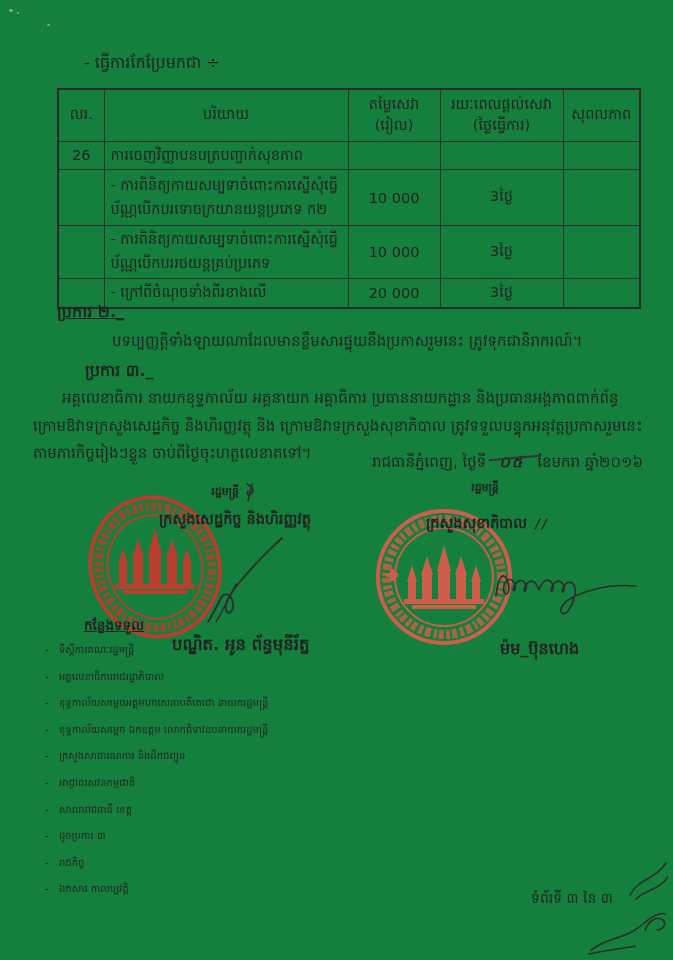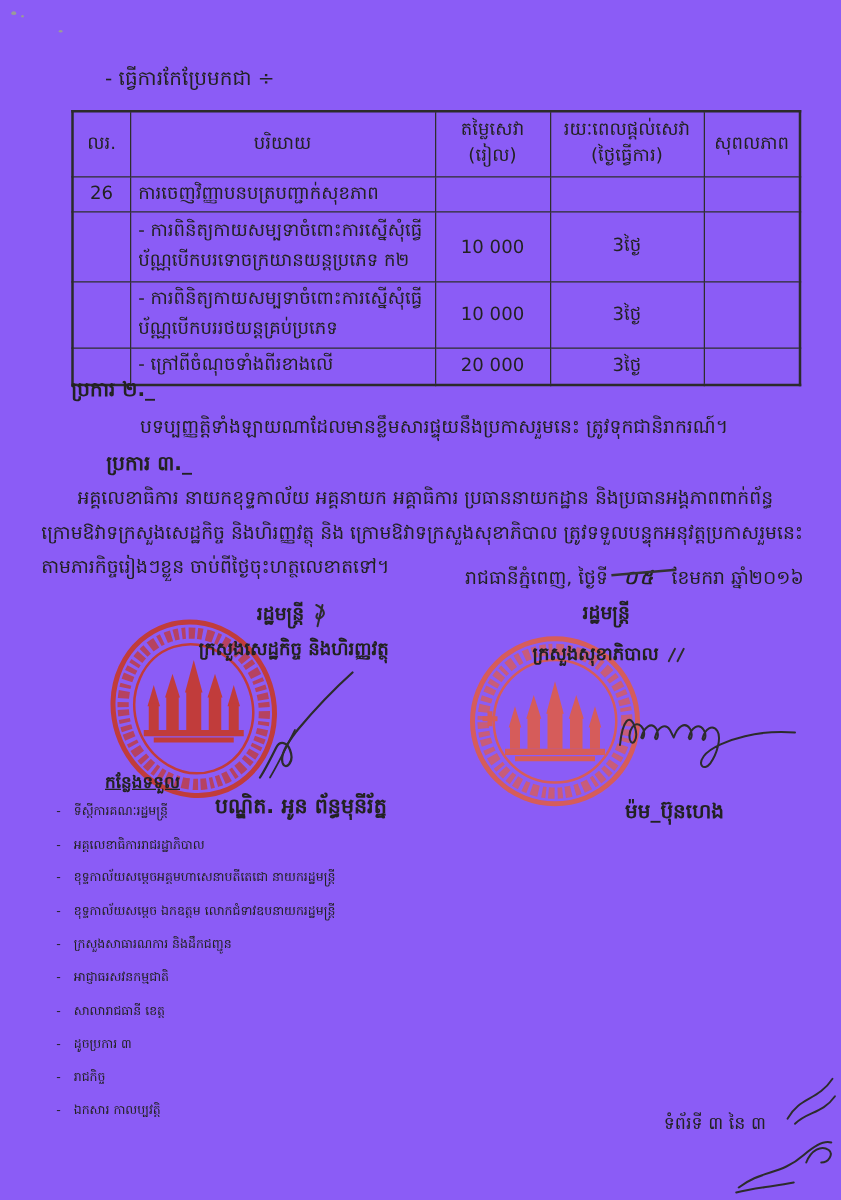--- a/index.html
+++ b/index.html
@@ -1,18 +1,18 @@
 <!DOCTYPE html>
 <html style="--red-l: #c63a2c; --red-r: #dd5c4d; --ink: #222222;"><head>
 <meta charset="utf-8">
 <style>
   html,body{margin:0;padding:0;background:#e8e8e8;}
   .page{
     position:relative;width:673px;height:960px;margin:0 auto;
-    background:#8b5cf6;overflow:hidden;
+    background:#15803d;overflow:hidden;
     font-family:"DejaVu Sans","Liberation Sans",sans-serif;
     color:var(--ink,#222);
   }
   .abs{position:absolute;}
   .speck{position:absolute;background:#9a9a9a;border-radius:50%;}
 
   
   .intro{left:84px;top:52px;font-size:16px;white-space:nowrap;}
 
   
@@ -41,21 +41,21 @@
   .art-body{font-size:15px;white-space:nowrap;overflow:hidden;}
 
   
   .dateline{top:452px;right:30px;font-size:15px;white-space:nowrap;}
   .handday{position:relative;display:inline-block;padding:0 8px;
     font-style:italic;font-weight:bold;letter-spacing:2px;}
   .handday .strike{position:absolute;left:-2px;top:5px;width:52px;height:2px;
     background:#333;transform:rotate(-5deg);}
 
   
-  .sig-title{font-weight:bold;font-size:15px;text-align:center;white-space:nowrap;}
+  .sig-title{font-weight:bold;font-size:11px;text-align:center;white-space:nowrap;}
   .sig-ministry{font-weight:bold;font-size:14.5px;text-align:center;white-space:nowrap;z-index:4;}
   .sig-name{font-weight:bold;font-size:16.5px;white-space:nowrap;z-index:5;}
   .stamp{z-index:1;opacity:.92;}
   .penline{fill:none;stroke:#2c2c2c;stroke-linecap:round;stroke-linejoin:round;}
 
   .cc-label{font-weight:bold;font-size:13.5px;text-decoration:underline;white-space:nowrap;z-index:5;font-family:Liberation Serif, serif;}
   .cc-list{left:45px;top:641px;font-size:10px;line-height:17px;}
   .cc-item{margin-bottom:9.6px;white-space:nowrap;overflow:hidden;}
   .cc-item .b{display:inline-block;width:14px;}
 
@@ -126,21 +126,21 @@
       <td class="c-left">
             <div class="cellwrap">- ក្រៅពីចំណុចទាំងពីរខាងលើ</div>
           </td>
       <td class="c-center">20 000</td>
       <td class="c-center">3ថ្ងៃ</td>
       <td class="c-center"></td>
     </tr>
   </tbody>
     </table>
 
-  <div class="abs art-head" style="left:57px;top:301px;">ប្រការ ២._</div>
+  <div class="abs art-head" style="left:57px;top:301px;text-decoration:underline;">ប្រការ ២._</div>
   <div class="abs art-body" style="left:112px;top:331px;width:540px;">បទប្បញ្ញត្តិទាំងឡាយណាដែលមានខ្លឹមសារផ្ទុយនឹងប្រកាសរួមនេះ ត្រូវទុកជានិរាករណ៍។</div>
 
   <div class="abs art-head" style="left:57px;top:360px;margin-left:28px;">ប្រការ ៣._</div>
   <div class="abs art-body" style="left:62px;top:388px;width:590px;">អគ្គលេខាធិការ នាយកខុទ្ទកាល័យ អគ្គនាយក អគ្គាធិការ ប្រធាននាយកដ្ឋាន និងប្រធានអង្គភាពពាក់ព័ន្ធ</div>
   <div class="abs art-body" style="left:33px;top:416px;width:620px;">ក្រោមឱវាទក្រសួងសេដ្ឋកិច្ច និងហិរញ្ញវត្ថុ និង ក្រោមឱវាទក្រសួងសុខាភិបាល ត្រូវទទួលបន្ទុកអនុវត្តប្រកាសរួមនេះ</div>
   <div class="abs art-body" style="left:33px;top:443px;width:620px;">តាមភារកិច្ចរៀងៗខ្លួន ចាប់ពីថ្ងៃចុះហត្ថលេខាតទៅ។</div>
 
   <div class="abs dateline">
     <span>រាជធានីភ្នំពេញ, ថ្ងៃទី</span>
     <span class="handday"><span>០៥</span><span class="strike"></span></span>

